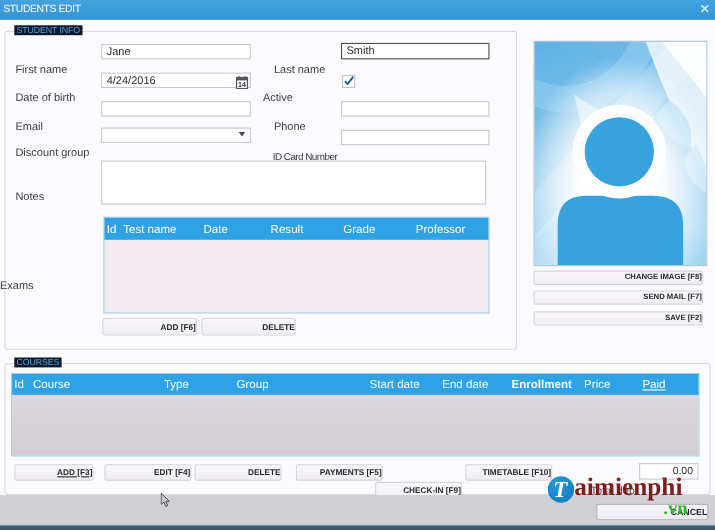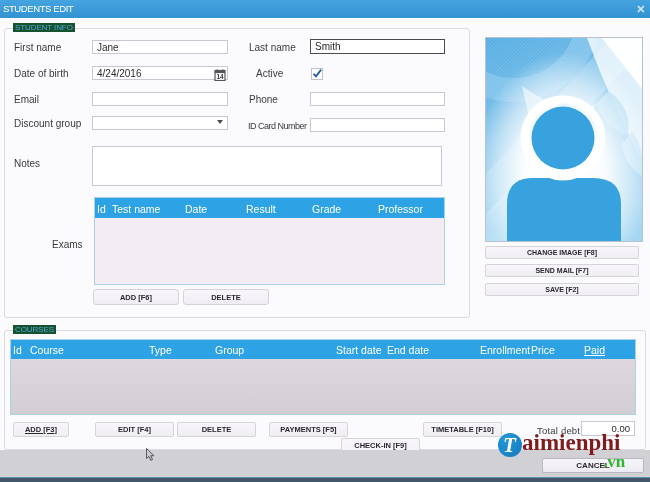--- a/index.html
+++ b/index.html
@@ -8,30 +8,30 @@
 .abs { position:absolute; } svg { display:block; }
 
 
 .titlebar { position:absolute; left:0; top:0; width:650px; height:18px;
   background:linear-gradient(#44a4e0,#3392d1); color:#fff; font-size:10px;
   line-height:18px; padding-left:3px; letter-spacing:-0.4px; font-size:9.5px; }
 .titlebar .x { position:absolute; right:5px; top:0; color:#cfe6f5; font-size:11px; font-weight:bold; }
 
 
 .groupbox { position:absolute; border:1px solid #dcd9e0; border-radius:3px; }
-.grouplabel { position:absolute; top:-6px; left:8px; background:#14532d; padding:0 2px;
+.grouplabel { position:absolute; top:-6px; left:8px; background:#0f172a; padding:0 2px;
   color:#58a3da; font-size:8px; letter-spacing:-0.1px; }
 
-.lbl { position:absolute; color:#3b3a3e; font-size:10px; }
+.lbl { position:absolute; color:#3b3a3e; font-size:10px;margin-top:16px; }
 
 .input { position:absolute; background:#fff; border:1px solid #c9c7d1; font-size:10px;
   color:#2b2b2e; padding:1px 4px; line-height:12px; }
 
 .btn { position:absolute; background:linear-gradient(#f8f6fa,#f0eef3); border:1px solid #d6d3db;
-  border-radius:2px; color:#29282c; font-size:7.5px; font-weight:bold; text-align:center; }
+  border-radius:2px; color:#29282c; font-size:7.5px; font-weight:bold; text-align:right; }
 
 .th { color:#fff; font-size:10.5px; position:absolute; }
 </style>
 </head>
 <body>
 <div class="titlebar">STUDENTS EDIT<span class="x">✕</span></div>
 
 <div class="groupbox" style="left:4px; top:28px; width:466px; height:290px;">
   <span class="grouplabel">STUDENT INFO</span>
 </div>
@@ -43,42 +43,42 @@
 
 <div class="lbl" style="left:14px; top:68px;">Date of birth</div>
 <div class="input" style="left:92px; top:66px; width:136px; height:14px;">4/24/2016</div>
 <svg class="abs" style="left:214px; top:69px;" width="12" height="12" viewBox="0 0 12 12">
   <rect x="1" y="1.5" width="10" height="10" fill="#fff" stroke="#55545c" stroke-width="1.2"></rect>
   <rect x="1" y="1.5" width="10" height="2.6" fill="#55545c"></rect>
   <line x1="3.2" y1="0.4" x2="3.2" y2="2" stroke="#55545c" stroke-width="1.4"></line>
   <line x1="8.8" y1="0.4" x2="8.8" y2="2" stroke="#55545c" stroke-width="1.4"></line>
   <text x="2.4" y="10.2" font-size="6.5" font-weight="bold" fill="#3a3a40" font-family="Liberation Sans">14</text>
 </svg>
-<div class="lbl" style="left:256px; top:68px;">Active</div>
+<div class="lbl" style="left:239px; top:68px;">Active</div>
 <div class="abs" style="left:311px; top:68px; width:12px; height:12px; background:#fff; border:1px solid #c4c2cc;">
   <svg style="overflow:visible" width="10" height="10" viewBox="0 0 10 10">
       <path d="M1.6 4.8 L4 7.4 L9.2 0.6" fill="none" stroke="#1c5f9e" stroke-width="1.8"></path>
     </svg>
 </div>
 
 <div class="lbl" style="left:14px; top:94px;">Email</div>
 <div class="input" style="left:92px; top:92px; width:136px; height:14px;"></div>
 <div class="lbl" style="left:249px; top:94px;">Phone</div>
 <div class="input" style="left:310px; top:92px; width:135px; height:14px;"></div>
 
 <div class="lbl" style="left:14px; top:118px;">Discount group</div>
 <div class="input" style="left:92px; top:116px; width:136px; height:14px;"></div>
 <div class="abs" style="left:217px; top:120px; width:0; height:0; border-left:3px solid transparent; border-right:3px solid transparent; border-top:4px solid #4a4a4e;"></div>
 <div class="lbl" style="left:248px; top:121px; font-size:9px; letter-spacing:-0.5px;">ID Card Number</div>
 <div class="input" style="left:310px; top:118px; width:135px; height:14px;"></div>
 
 <div class="lbl" style="left:14px; top:158px;">Notes</div>
 <div class="input" style="left:92px; top:146px; width:350px; height:40px;"></div>
 
-<div class="lbl" style="left:14px; top:239px;padding-left:38px;">Exams</div>
+<div class="lbl" style="left:0; top:239px;">Exams</div>
 
 <div class="abs" style="left:94px; top:197px; width:351px; height:88px; border:1px solid #a9d1e8; background:#f3edf3;">
   <div class="abs" style="left:0; top:0; width:100%; height:20px; background:#2da3e6;">
     <span class="th" style="left:2px; top:5px;">Id</span>
     <span class="th" style="left:17px; top:5px;text-align:right;">Test name</span>
     <span class="th" style="left:78px; top:5px;padding-left:12px;">Date</span>
     <span class="th" style="left:151px; top:5px;">Result</span>
     <span class="th" style="left:217px; top:5px;">Grade</span>
     <span class="th" style="left:283px; top:5px;">Professor</span>
   </div>
@@ -132,27 +132,27 @@
 <div class="groupbox" style="left:4px; top:330px; width:642px; height:120px;">
   <span class="grouplabel">COURSES</span>
 </div>
 <div class="abs" style="left:10px; top:339px; width:626px; height:76px; border:1px solid #a9d1e8; background:linear-gradient(#f2edf2, #ded8de 25%, #d3cdd4);">
   <div class="abs" style="left:0; top:0; width:100%; height:19px; background:#2da3e6;">
     <span class="th" style="left:2px; top:4px;">Id</span>
     <span class="th" style="left:19px; top:4px;">Course</span>
     <span class="th" style="left:138px; top:4px;">Type</span>
     <span class="th" style="left:204px; top:4px;">Group</span>
     <span class="th" style="left:325px; top:4px;">Start date</span>
-    <span class="th" style="left:376px; top:4px;">End date</span>
-    <span class="th" style="left:469px; top:4px;">Enrollment</span>
+    <span class="th" style="left:391px; top:4px;">End date</span>
+    <span class="th" style="left:454px; top:4px;font-weight:bold;">Enrollment</span>
     <span class="th" style="left:520px; top:4px;">Price</span>
     <span class="th" style="left:573px; top:4px;text-decoration:underline;">Paid</span>
   </div>
 </div>
-<div class="btn" style="left:13px; top:422px; width:56px; height:15px; line-height:14px;text-decoration:underline;">ADD [F3]</div>
+<div class="btn" style="left:13px; top:422px; width:72px; height:15px; line-height:14px;text-decoration:underline;">ADD [F3]</div>
 <div class="btn" style="left:95px; top:422px; width:79px; height:15px; line-height:14px;">EDIT [F4]</div>
 <div class="btn" style="left:177px; top:422px; width:79px; height:15px; line-height:14px;">DELETE</div>
 <div class="btn" style="left:269px; top:422px; width:79px; height:15px; line-height:14px;">PAYMENTS [F5]</div>
 <div class="btn" style="left:341px; top:422px; width:79px; height:32px; line-height:14px;margin-top:16px;">CHECK-IN [F9]</div>
 <div class="btn" style="left:423px; top:422px; width:79px; height:15px; line-height:14px;">TIMETABLE [F10]</div>
 <div class="lbl" style="left:537px; top:425px; font-size:9.5px; letter-spacing:0.2px;">Total debt</div>
 <div class="input" style="left:581px; top:421px; width:54px; height:15px; text-align:right; font-size:9.5px; line-height:12px;">0.00</div>
 
 <div class="abs" style="left:0; top:450px; width:650px; height:27px; background:#d1d0d5;"></div>
 <div class="btn" style="left:542px; top:458px; width:102px; height:15px; line-height:14px; font-size:8px; background:linear-gradient(#f6f4f8,#eeecf2); border-color:#b9b7c1;">CANCEL</div>

